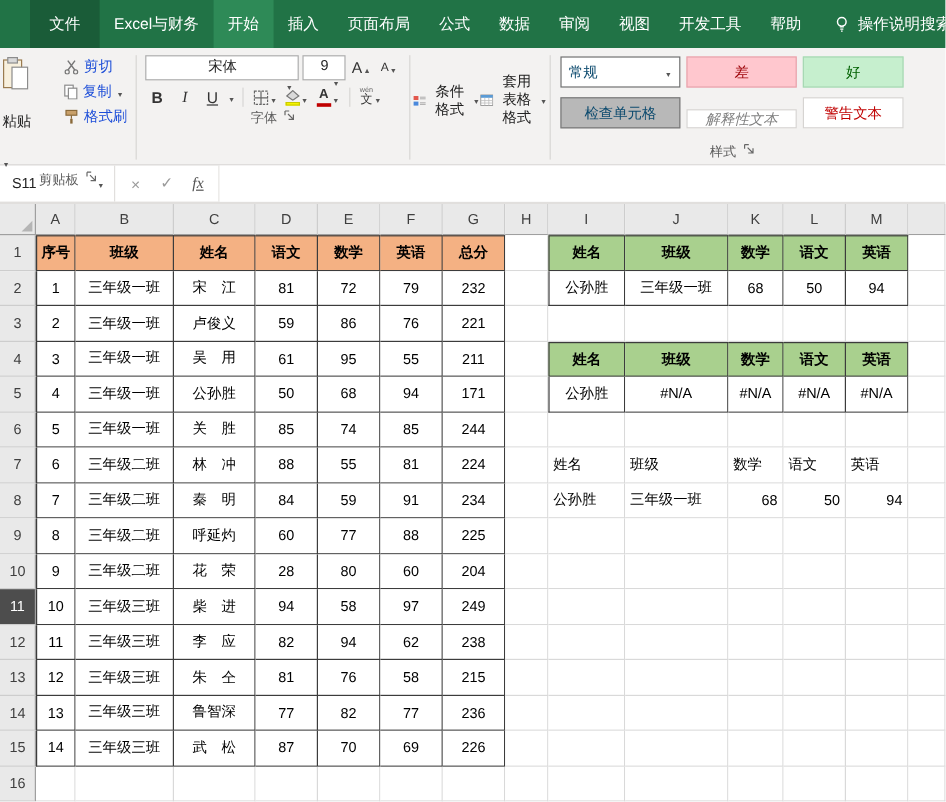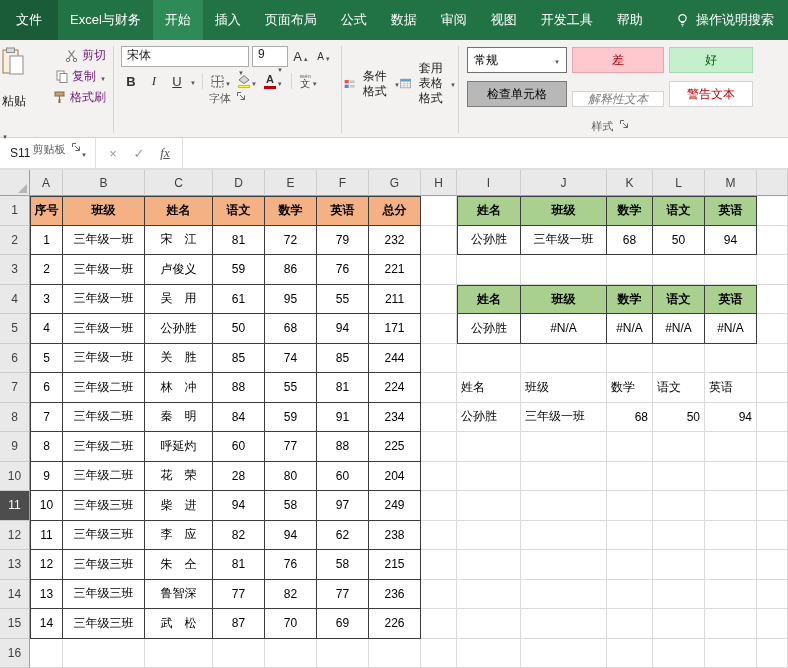--- a/index.html
+++ b/index.html
@@ -2,44 +2,44 @@
 <html style="--accent-green: #217346; --tab-active-green: #2e8a57; --ribbon-bg: #f3f2f1; --table-header-orange: #F4B183; --table-header-green: #A9D08E; --style-bad-bg: #FFC7CE; --style-bad-text: #9C0006; --style-good-bg: #C6EFCE; --style-good-text: #006100; --style-check-bg: #B8B8B8; --style-explanatory-text: #7F7F7F; --style-warning-text: #C00000;"><head>
 <meta charset="utf-8">
 <style>
   * { margin:0; padding:0; box-sizing:border-box; }
   html,body { width:788px; height:668px; overflow:hidden; background:#fff;
     font-family:"Liberation Sans","DejaVu Sans",sans-serif; }
 
   
   .tabbar { height:40px; background:var(--accent-green,#217346); display:flex; align-items:stretch;
     color:#fff; font-size:13px; }
-  .tabs { display:flex; align-items:stretch; }
+  .tabs { display:flex; align-items:stretch;margin-left:25px; }
   .tab { display:flex; align-items:center; padding:0 12px; white-space:nowrap; cursor:default; }
   .tab.file { background:#1a5c38; padding:0 16px; }
   .tab.active { background:var(--tab-active-green,#2e8a57); }
   .tellme { margin-left:auto; display:flex; align-items:center; gap:6px; padding:0 14px; white-space:nowrap; }
 
   
   .ribbon { height:98px; background:var(--ribbon-bg,#f3f2f1); border-bottom:1px solid #d2d0ce;
     display:flex; align-items:stretch; padding:2px 2px 0; font-size:12px; color:#222; }
   .vsep { width:1px; background:#d8d6d4; margin:4px 2px; }
   .rgroup { display:flex; flex-direction:column; }
   .rbody { flex:1; display:flex; }
   .rlabel { height:18px; display:flex; align-items:flex-start; justify-content:center; gap:5px;
     font-size:11px; color:#5c5c5c; padding-bottom:2px; }
   .car::after { content:"▼"; font-size:6px; color:#555; }
   .carup::after { content:"▲"; font-size:6px; color:#555; }
 
   .paste { width:46px; display:flex; flex-direction:column; align-items:flex-start; padding-top:5px; gap:18px; }
   .minicol { display:flex; flex-direction:column; padding-top:3px; }
-  .mini { display:flex; align-items:center; gap:4px; height:21px; padding:0 5px; color:#701a75;justify-content:flex-end; }
+  .mini { display:flex; align-items:center; gap:4px; height:21px; padding:0 5px; color:#1d4ed8; }
 
   .fcol { display:flex; flex-direction:column; }
   .fgrow { display:flex; align-items:center; gap:3px; padding:4px 5px 0; }
-  .combo { background:#fff; border:1px solid #acacac; height:21px; display:flex; align-items:flex-start;
+  .combo { background:#fff; border:1px solid #acacac; height:21px; display:flex; align-items:center;
     padding:0 4px 0 5px; color:#222;flex-direction:column; }
   .combo .car { margin-left:auto; padding-left:4px; }
   .fname { width:128px; }
   .fsize { width:36px; }
   .fbtn { min-width:20px; height:20px; display:flex; align-items:center; justify-content:center;
     font-size:13px; color:#333; padding:0 2px; gap:1px; }
   .bold { font-weight:bold; }
   .ital { font-style:italic; font-family:"Liberation Serif","DejaVu Serif",serif; }
   .und { text-decoration:underline; }
   .small { font-size:10px; }
@@ -50,21 +50,21 @@
   .phon .p1 { font-size:6px; color:#666; }
   .phon .p2 { font-size:10px; }
 
   .bigbtn { width:56px; display:flex; flex-direction:row; align-items:center; padding-top:6px;
     text-align:center; line-height:1.25; gap:2px; }
   .bigbtn .lbl { width:52px; }
 
   .sg { padding:5px 6px 0; display:grid; grid-template-columns:100px 92px 84px;
     grid-auto-rows:26px; gap:8px 5px; align-content:start; }
   .stile { display:flex; align-items:center; justify-content:center; background:#fff;
-    border:1px solid #d6d4d2; color:#000000; }
+    border:1px solid #d6d4d2; color:#0c4a6e; }
   .numberbox { justify-content:space-between; padding:0 6px; border:1px solid #6f6f6f; }
   .st-check { background:var(--style-check-bg,#b8b8b8); border:1px solid #7a7a7a; }
   .st-bad { background:var(--style-bad-bg,#FFC7CE); color:var(--style-bad-text,#9C0006); border:1px solid #e6a4ad; }
   .st-good { background:var(--style-good-bg,#C6EFCE); color:var(--style-good-text,#006100); border:1px solid #a8d8b4; }
   .st-expl { color:var(--style-explanatory-text,#7f7f7f); font-style:italic;margin-top:10px; }
   .st-warn { color:var(--style-warning-text,#c00000); }
 
   
   .fbar { height:32px; background:#fff; border-bottom:2px solid #e1dfdd; display:flex;
     align-items:stretch; font-size:12px; }

